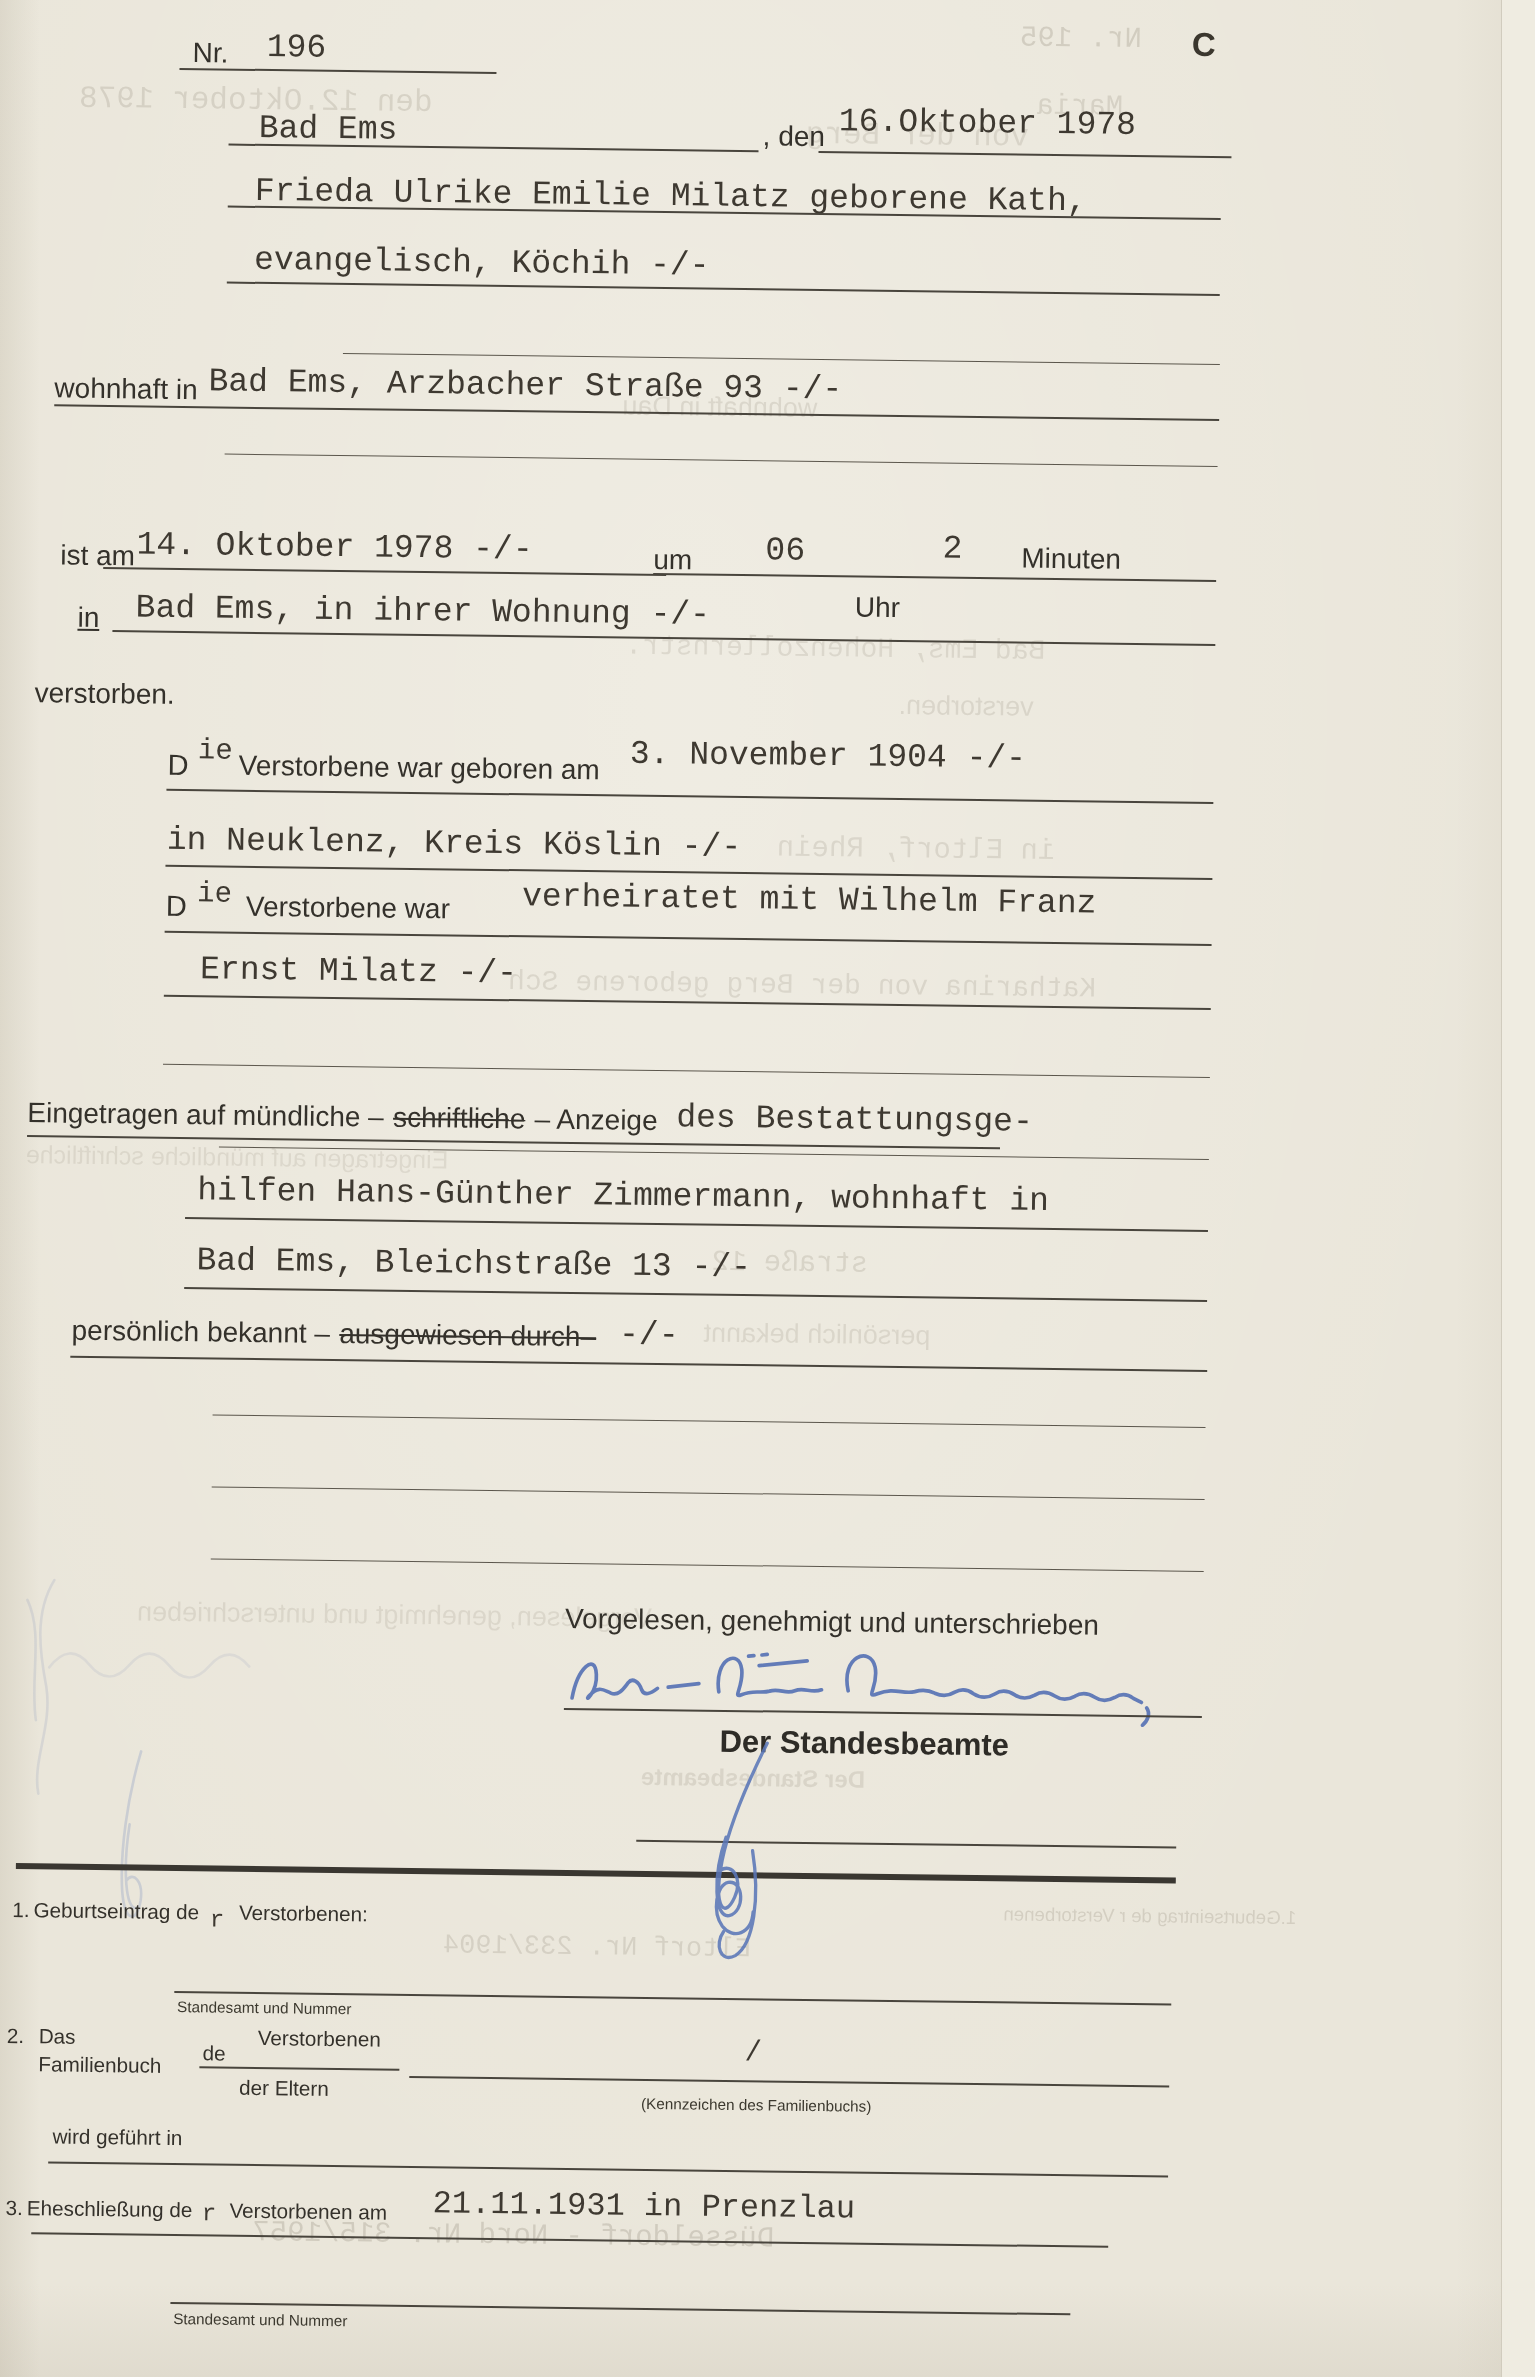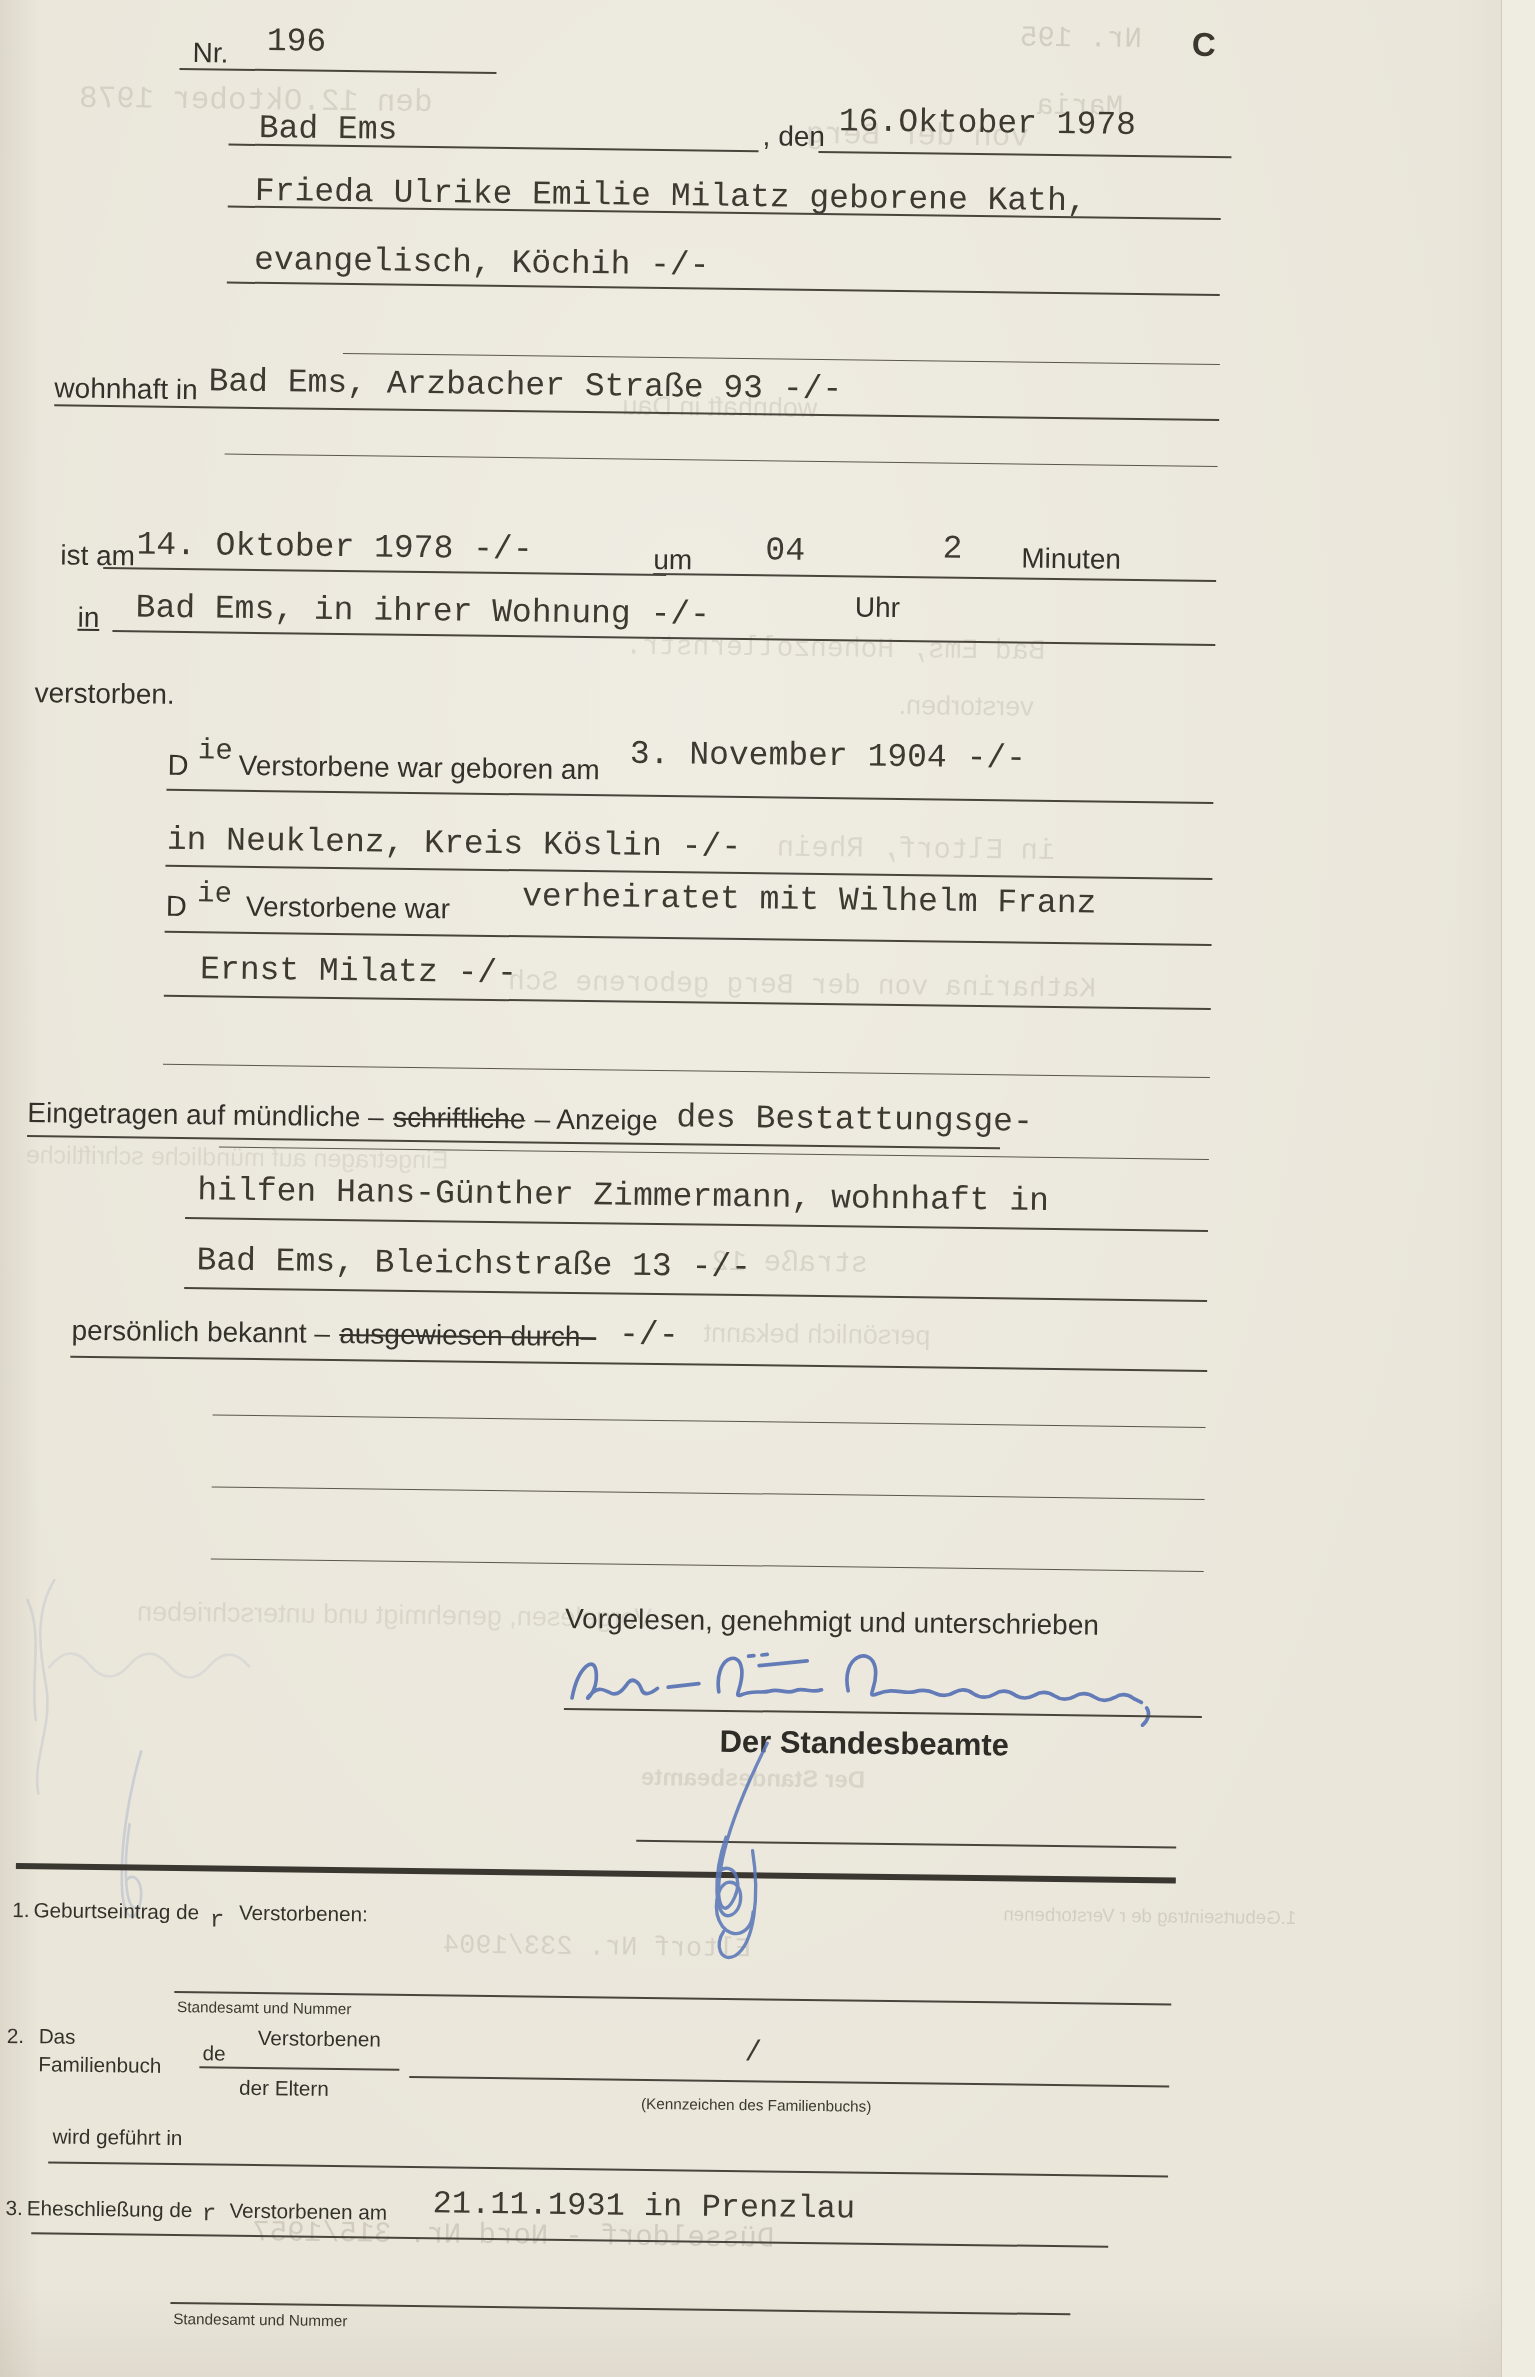--- a/index.html
+++ b/index.html
@@ -63,21 +63,21 @@
       <path d="M70,10 C40,60 50,120 60,170 C70,230 40,280 50,330 M30,40 C55,90 35,160 45,220" stroke="#8a97bb" stroke-width="4" fill="none" stroke-linecap="round"></path>
     </svg>
     <svg class="abs" style="left:63px;top:1627px;opacity:.18;" width="227" height="60" viewBox="0 0 340 90">
       <path d="M10,60 Q40,20 70,55 T130,55 T190,55 T250,55 T310,55" stroke="#9aa4bf" stroke-width="4" fill="none" stroke-linecap="round"></path>
     </svg>
     <svg class="abs" style="left:123px;top:1743px;opacity:.28;" width="73" height="193" viewBox="0 0 110 290">
       <path d="M60,10 C40,80 30,160 34,220 C38,268 56,270 62,235 C66,205 50,190 40,205 M44,120 C34,190 40,250 56,246" stroke="#7a8fc0" stroke-width="4" fill="none" stroke-linecap="round"></path>
     </svg>
 
     <div class="abs printed" style="left:193px;top:35px;">Nr.</div>
-    <div class="abs typed" style="left:267px;top:20px;">196</div>
+    <div class="abs typed" style="left:267px;top:26px;">196</div>
     <div class="rule" style="left:180px;top:66px;width:317px;"></div>
     <div class="abs corner" style="left:1192px;top:10.7px;">C</div>
 
     <div class="abs typed" style="left:260px;top:107px;">Bad Ems</div>
     <div class="rule" style="left:230px;top:141px;width:530px;"></div>
     <div class="abs printed" style="left:764px;top:111px;">, den</div>
     <div class="abs typed" style="left:840px;top:93px;">16.Oktober 1978</div>
     <div class="rule" style="left:820px;top:141px;width:413px;"></div>
 
     <div class="abs typed" style="left:257px;top:170px;">Frieda Ulrike Emilie Milatz geborene Kath,</div>
@@ -88,21 +88,21 @@
 
     <div class="abs printed" style="left:59px;top:372px;">wohnhaft in</div>
     <div class="abs typed" style="left:213px;top:361px;">Bad Ems, Arzbacher Straße 93 -/-</div>
     <div class="rule" style="left:59px;top:404px;width:1165px;"></div>
     <div class="rule-light" style="left:230px;top:451px;width:993px;"></div>
 
     <div class="abs printed" style="left:67px;top:539px;">ist am</div>
     <div class="abs typed" style="left:143px;top:525px;">14. Oktober 1978 -/-</div>
     <div class="rule" style="left:110px;top:566px;width:563px;"></div>
     <div class="abs printed" style="left:660px;top:536px;">um</div>
-    <div class="abs typed" style="left:772px;top:523px;">04</div>
+    <div class="abs typed" style="left:772px;top:523px;">06</div>
     <div class="abs printed" style="left:862px;top:533px;margin-top:48px;">Uhr</div>
     <div class="abs typed" style="left:949px;top:519px;">2</div>
     <div class="abs printed" style="left:1028px;top:530px;">Minuten</div>
     <div class="rule" style="left:660px;top:565px;width:563px;"></div>
 
     <div class="abs printed" style="left:85px;top:601px;text-decoration:underline;">in</div>
     <div class="abs typed" style="left:143px;top:588px;">Bad Ems, in ihrer Wohnung -/-</div>
     <div class="rule" style="left:120px;top:629px;width:1103px;"></div>
 
     <div class="abs printed" style="left:43px;top:677px;">verstorben.</div>

